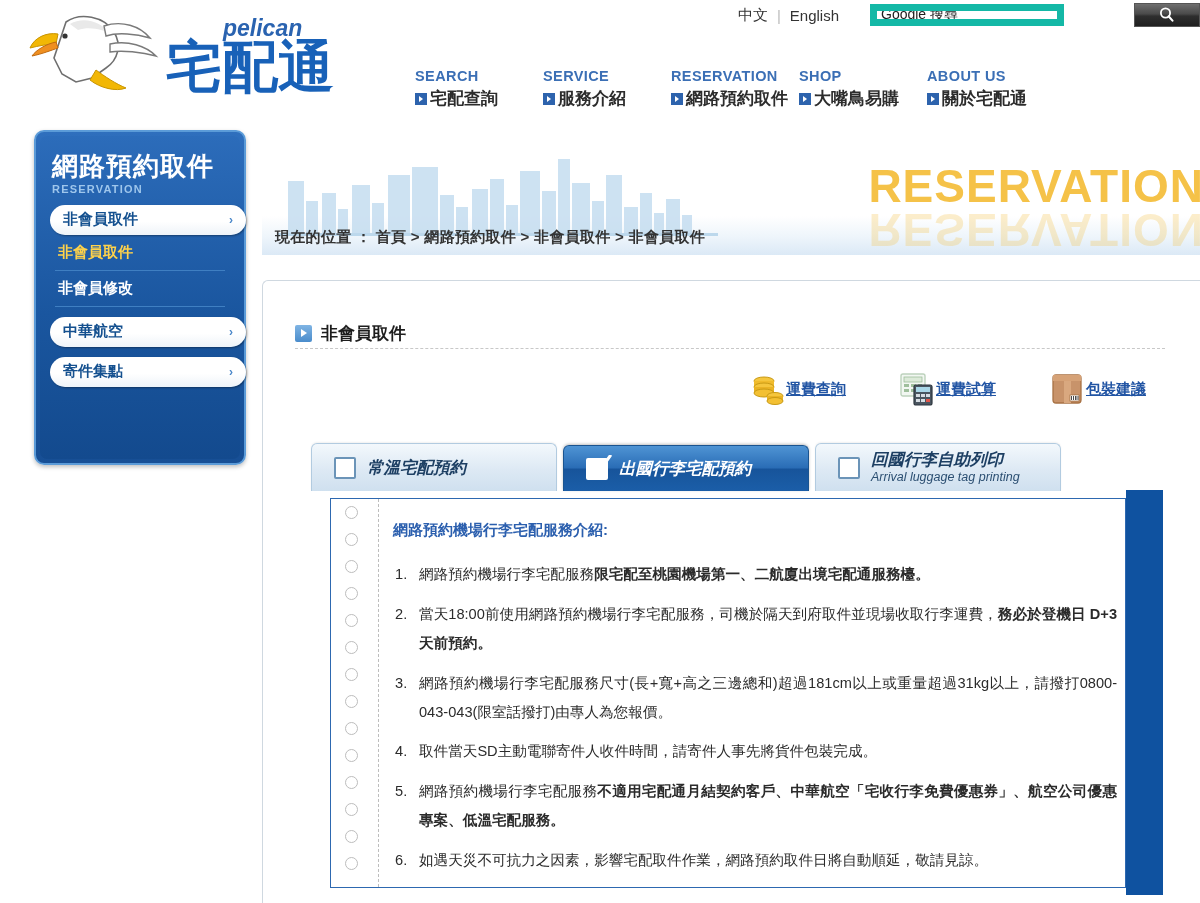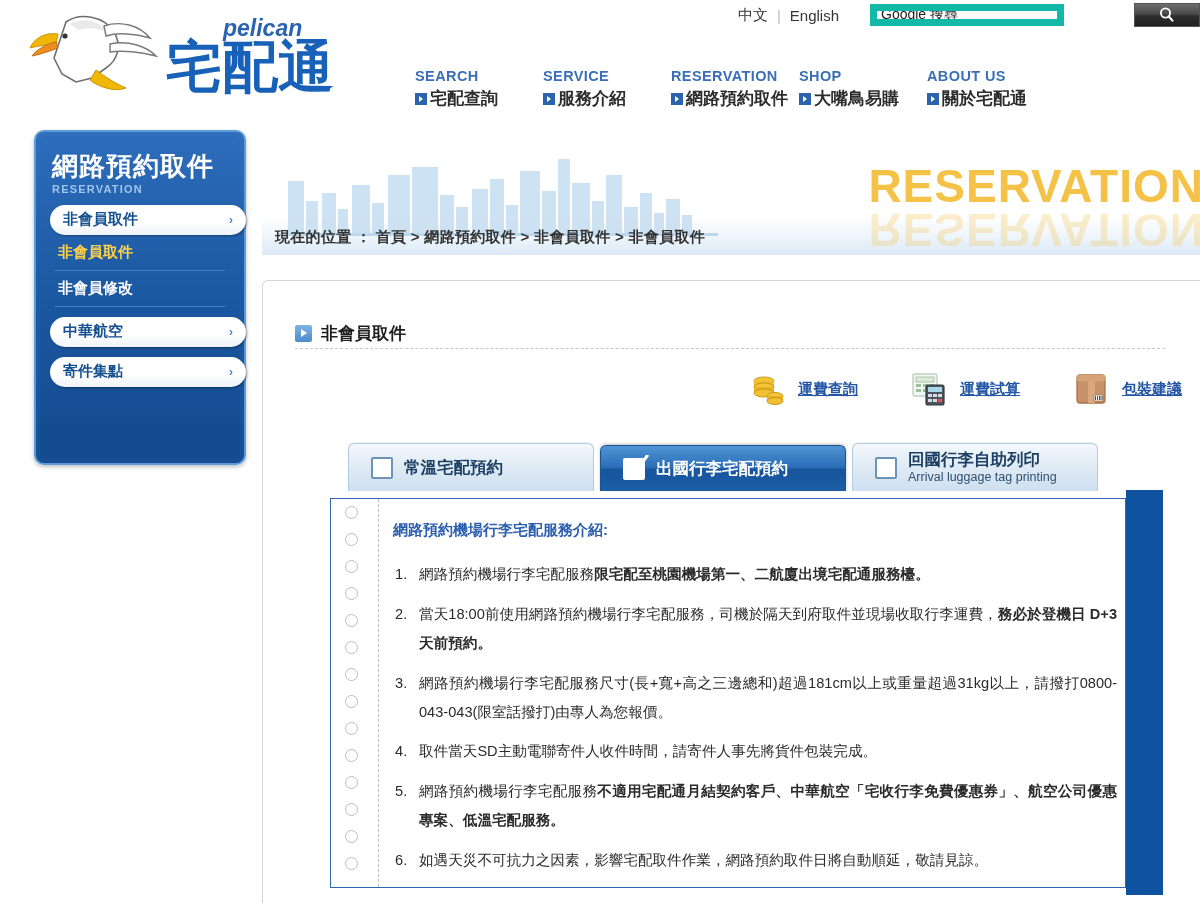--- a/index.html
+++ b/index.html
@@ -125,25 +125,25 @@
     border-left:6px solid #fff; border-top:4.5px solid transparent; border-bottom:4.5px solid transparent;
   }
   .head-text { font-size: 17px; font-weight:bold; color:#1d1d1d; }
   .head-rule {
     position:absolute; left: 295px; top: 348px; width: 870px; height: 1px;
     border-top: 1px dashed #c8c8c8;
   }
 
   
   .quicklinks { position:absolute; left: 750px; top: 372px; display:flex; gap: 54px; align-items:center; }
-  .ql { display:flex; align-items:center; gap: 12px; cursor:pointer; }
+  .ql { display:flex; align-items:center; gap: 0; cursor:pointer; }
   .ql-label { color:#2255a4; font-size:15px; text-decoration: underline; font-weight:bold; }
 
   
-  .tabs { position:absolute; left: 348px; top: 443px; display:flex; align-items:flex-end; }
+  .tabs { position:absolute; left: 311px; top: 443px; display:flex; align-items:flex-end;font-style:italic; }
   .tab {
     width: 246px; height: 48px; border-radius: 6px 6px 0 0;
     background: linear-gradient(180deg,#f3f8fc 0%, #dde9f4 55%, #cfe0ef 100%);
     border: 1px solid #b2cbe0; border-bottom:none;
     display:flex; align-items:center; gap: 11px; padding-left: 22px; cursor:pointer;
     margin-right: 6px; box-shadow: 0 -1px 2px rgba(0,0,0,.06);
   }
   .tab.active {
     height: 46px;
     background: linear-gradient(180deg,#4f94d4 0%, #2a6db6 48%, #17549b 52%, #1b5ea8 100%);

